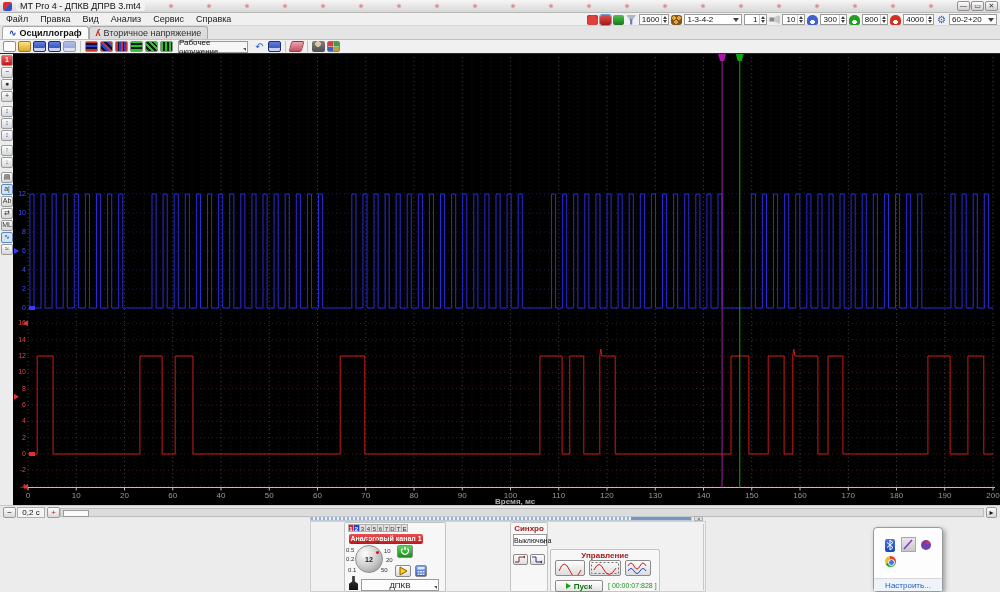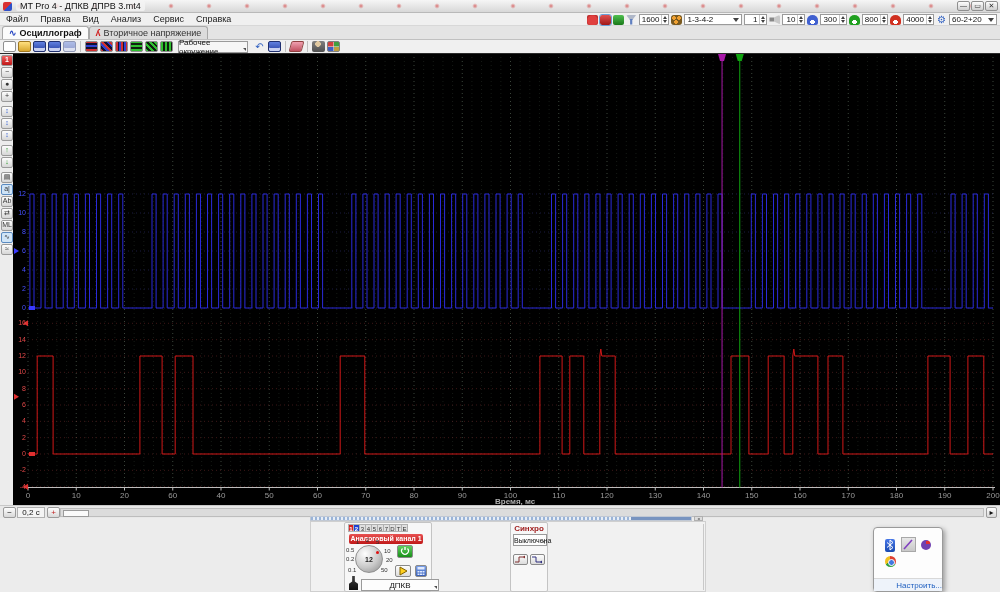--- a/index.html
+++ b/index.html
@@ -131,21 +131,21 @@
   .combo i { position:absolute; right:1px; bottom:1px; width:0; height:0; border-left:3px solid transparent; border-top:3px solid #505050; }
   .probe { position:absolute; width:9px; height:14px; background:linear-gradient(#404040,#101010); clip-path:polygon(35% 0,65% 0,65% 40%,100% 55%,100% 100%,0 100%,0 55%,35% 40%); }
   .mkr-val { position:absolute; font-size:7px; white-space:nowrap; }
   .start-btn { position:absolute; border:1px solid #8a8a8a; border-radius:2px; background:linear-gradient(#ffffff,#e4e4e4);
     font-size:8px; font-weight:bold; color:#107010; display:flex; align-items:center; justify-content:center; gap:3px; }
   .start-btn .tri { width:0; height:0; border-top:3px solid transparent; border-bottom:3px solid transparent; border-left:5px solid #18a018; }
   .timer { position:absolute; font-size:7px; color:#209020; white-space:nowrap; }
   
   .tray { position:absolute; left:873px; top:527px; width:70px; height:65px; background:#fdfdfd;
     border:1px solid #9a9a9a; border-radius:4px; box-shadow:2px 2px 5px rgba(0,0,0,.35); }
-  .tray-link { position:absolute; left:0; bottom:0; width:100%; text-align:right; font-size:8px; color:#2060c0; background:#eef3fa; border-top:1px solid #d8d8d8; padding:2px 0 1px; }
+  .tray-link { position:absolute; left:0; bottom:0; width:100%; text-align:center; font-size:8px; color:#2060c0; background:#eef3fa; border-top:1px solid #d8d8d8; padding:2px 0 1px; }
   .tray-ico { position:absolute; }
   .bt-ico { width:10px; height:13px; background:linear-gradient(#4878e8,#1848b0); border-radius:2px; }
   .pen-bg { width:15px; height:15px; background:linear-gradient(#e8e8e8,#c8c8c8); border:1px solid #a8a8a8; }
   .purple-ico { width:10px; height:10px; border-radius:50%; background:radial-gradient(circle at 70% 25%, #e03030 0 2px, transparent 2px), #7040b0; }
   .chrome-ico { width:11px; height:11px; border-radius:50%;
     background:conic-gradient(#e04030 0 33%, #30a040 33% 66%, #f0c020 66% 100%); position:relative; }
   .chrome-ico:after { content:""; position:absolute; left:3px; top:3px; width:5px; height:5px; border-radius:50%; background:#4078e0; border:1px solid #fff; }
 </style>
 </head>
 <body>
@@ -501,21 +501,21 @@
   <div class="st-btn" style="left:986px; width:11px;">▸</div>
 </div>
 
 <div class="panel-scroll">
     <div class="ps-thumb"></div>
   </div>
 <div class="ps-arrow">◂</div>
 
 <div class="panel">
 
-  <div class="groupbox" style="left:33px; top:0px; width:88px; height:70px;">
+  <div class="groupbox" style="left:33px; top:0px; width:102px; height:70px;">
     <div id="chan-tabs" style="position:absolute; left:3px; top:1px; display:flex;">
         <div class="chan-tab t1">1</div>
         <div class="chan-tab t2">2</div>
         <div class="chan-tab">3</div>
         <div class="chan-tab">4</div>
         <div class="chan-tab">5</div>
         <div class="chan-tab">6</div>
         <div class="chan-tab">7</div>
         <div class="chan-tab">D</div>
         <div class="chan-tab">T</div>
@@ -581,20 +581,45 @@
     </div>
     <div class="btn3d" style="left:19px; top:31px; width:15px; height:11px;">
       <svg width="13" height="9" viewBox="0 0 13 9">
           <path d="M1 2 h4 v5 h6" stroke="#303080" fill="none"></path>
           <path d="M9 7 l2 -1.5 v3 z" fill="#303080"></path>
         </svg>
     </div>
   </div>
 
 
+  <div class="groupbox" style="left:239px; top:27px; width:110px; height:43px;">
+    <div class="grp-title">Управление</div>
+    <div class="btn3d" style="left:4px; top:10px; width:30px; height:16px;">
+      <svg width="28" height="14" viewBox="0 0 28 14">
+          <path d="M3 10 q5 -14 11 0 q5 12 11 -1" stroke="#d02020" fill="none"></path>
+        </svg>
+    </div>
+    <div class="btn3d" style="left:38px; top:10px; width:32px; height:16px;">
+      <svg width="30" height="14" viewBox="0 0 30 14">
+          <rect x="1.5" y="1.5" width="27" height="11" fill="none" stroke="#707070" stroke-dasharray="2,2"></rect>
+          <path d="M4 9 q5 -11 10 0 q5 10 12 -2" stroke="#d02020" fill="none"></path>
+        </svg>
+    </div>
+    <div class="btn3d" style="left:74px; top:10px; width:26px; height:16px;">
+      <svg width="24" height="14" viewBox="0 0 24 14">
+          <path d="M2 5 q3 -6 6 0 q3 6 6 0 q3 -6 6 0" stroke="#d02020" fill="none"></path>
+          <path d="M2 10 q3 -5 6 0 q3 5 6 0 q3 -5 6 0" stroke="#2040d0" fill="none"></path>
+        </svg>
+    </div>
+    <div class="start-btn" style="left:4px; top:30px; width:48px; height:12px;">
+      <span class="tri"></span>
+      <span>Пуск</span>
+    </div>
+    <div class="timer" style="left:57px; top:32px;">[ 00:00:07:828 ]</div>
+  </div>
 
   <div style="position:absolute; left:392px; top:2px; width:1px; height:66px; background:#c8c8c8;"></div>
 </div>
 
 <div class="tray">
   <div class="tray-ico bt-ico" style="left:11px; top:11px;">
     <svg width="10" height="13" viewBox="0 0 10 13">
         <path d="M5 1 l3 2.5 L5 6 l3 2.5 L5 11 V1 M5 6 L2 3.5 M5 6 L2 8.5" stroke="#fff" stroke-width="1" fill="none"></path>
       </svg>
   </div>

